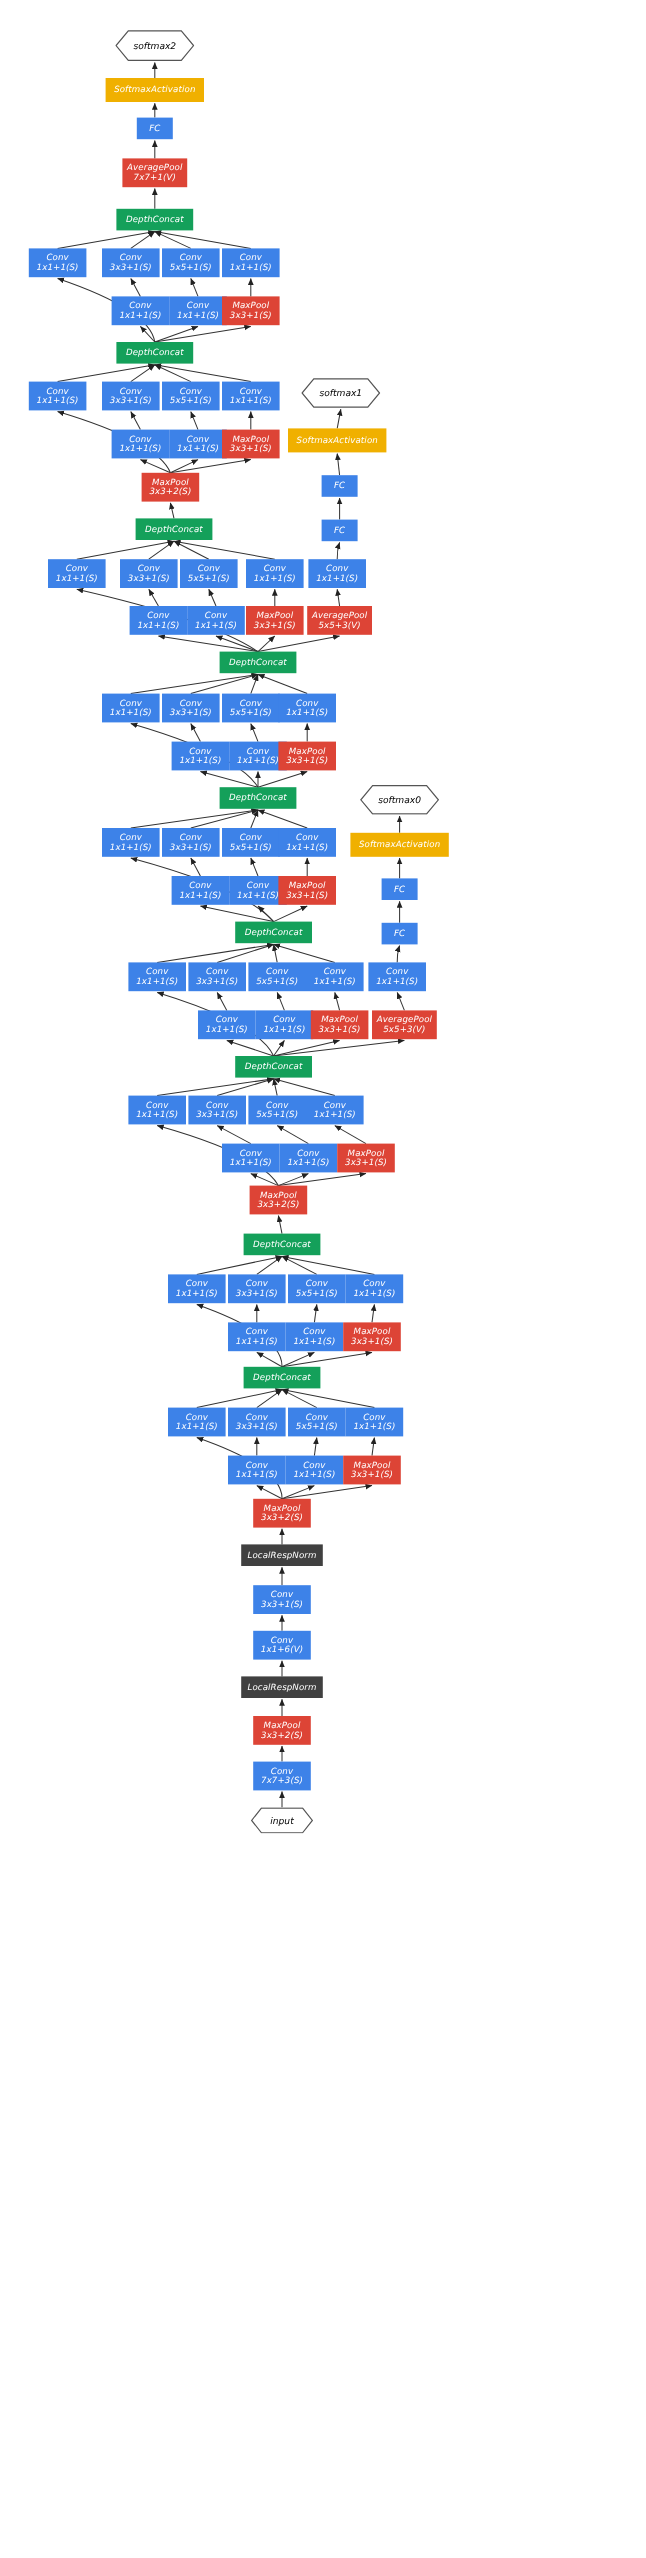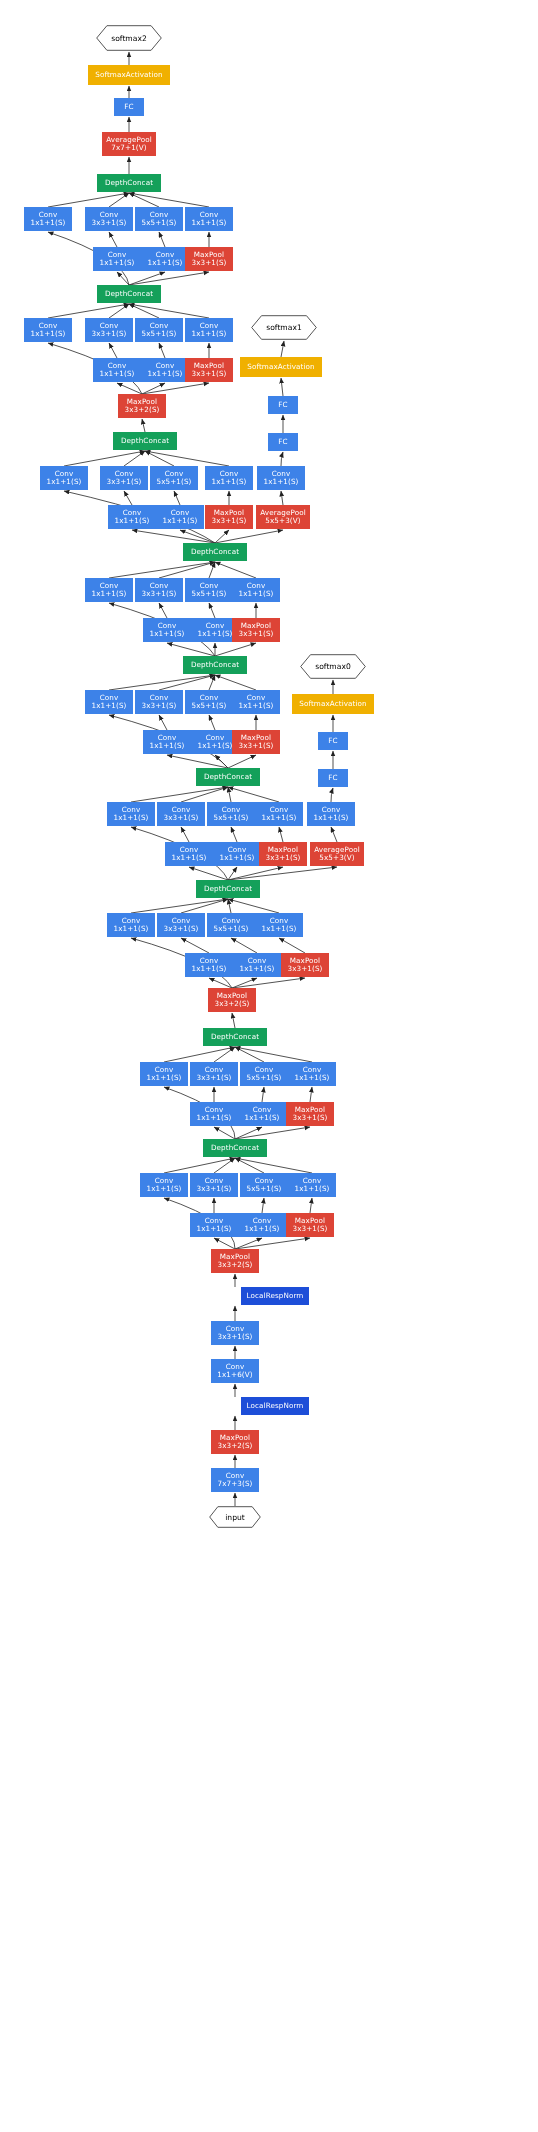--- a/index.html
+++ b/index.html
@@ -1,29 +1,29 @@
 <!DOCTYPE html>
 <html><head>
 <meta charset="utf-8">
 <style>
   html,body{margin:0;padding:0;background:#ffffff;}
   body{font-family:"DejaVu Sans","Liberation Sans",sans-serif;}
-  #canvas{position:relative;width:538px;height:2132px;background:#fff;overflow:hidden;}
+  #canvas{position:relative;width:538px;height:2132px;background:#fff;overflow:hidden;font-style:italic;}
   svg.edges{position:absolute;left:0;top:0;width:538px;height:2132px;pointer-events:none;}
   .node{position:absolute;box-sizing:border-box;display:flex;flex-direction:column;
         align-items:center;justify-content:center;line-height:1.08;
         font-size:7.2px;color:#ffffff;text-align:center;letter-spacing:.1px;}
   .node .l1{display:block;}
   .node .l2{display:block;}
   .conv{background:#3d82e8;}
   .pool{background:#dd4436;}
   .concat{background:#14a05a;}
   .softact{background:#f0b000;}
   .fc{background:#3d82e8;}
-  .lrn{background:#1d4ed8;margin-left:40px;}
+  .lrn{background:#404040;}
   .octwrap{position:absolute;}
   .octwrap svg{position:absolute;left:0;top:0;}
   .octwrap .lbl{position:absolute;left:0;top:0;width:100%;height:100%;
         display:flex;align-items:center;justify-content:center;
         font-size:7.6px;color:#000;}
 </style>
 </head>
 <body>
 
 <div id="canvas">

